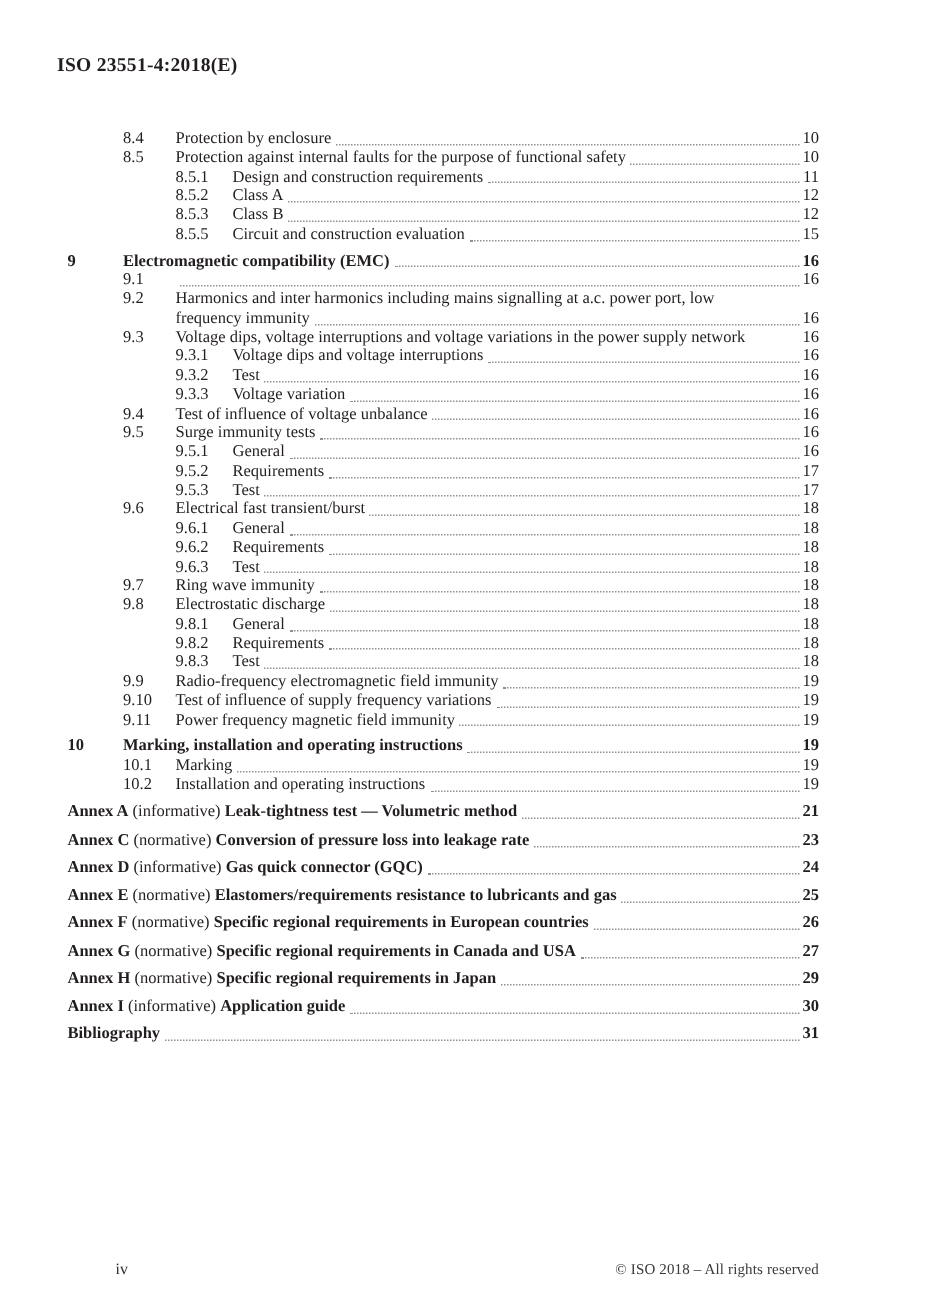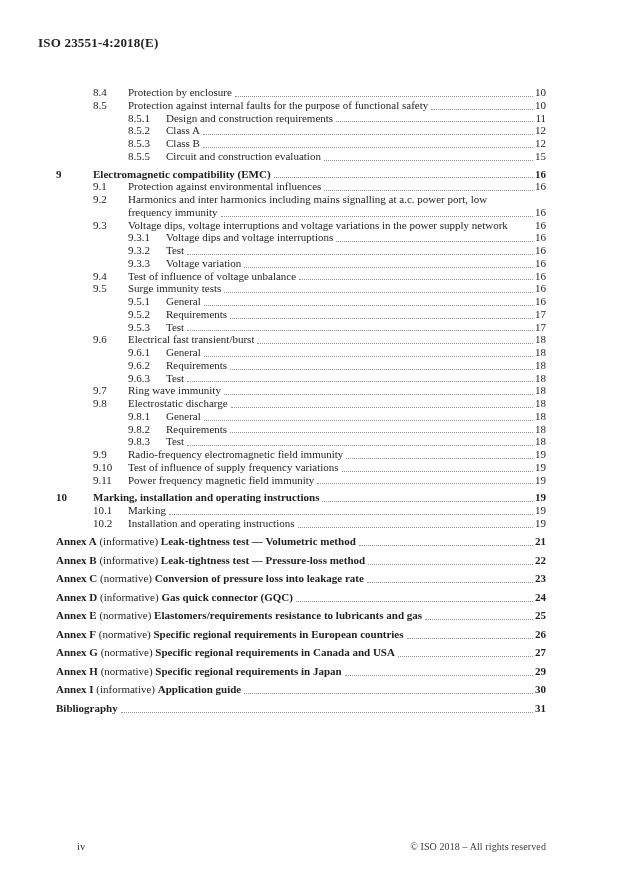--- a/index.html
+++ b/index.html
@@ -5,21 +5,21 @@
   * { margin:0; padding:0; box-sizing:border-box; }
   html,body { background:#ffffff; }
   .page {
     position:relative; width:620px; height:876px; background:#ffffff;
     font-family:"Liberation Serif", serif; color:#221e1f; overflow:hidden;
   }
   .header {
     position:absolute; top:35px; left:38px;
     font-size:13px; font-weight:bold; letter-spacing:0.2px;
   }
-  .toc { position:absolute; top:86px; left:56px; right:74px; }
+  .toc { position:absolute; top:86px; left:45px; right:74px; }
   .row { display:flex; align-items:baseline; font-size:11px; line-height:12.75px; }
   .row.section { font-weight:bold; margin-top:5px; }
   .row.section .pg { font-weight:bold; }
   .row.sub    { padding-left:37px; }
   .row.subsub { padding-left:72px; }
   .num { flex:0 0 auto; }
   .section .num { width:37px; }
   .sub .num     { width:35px; }
   .subsub .num  { width:38px; }
   .title { flex:0 1 auto; }
@@ -87,21 +87,20 @@
         <span class="pg">15</span>
       </div>
       <div class="row section">
         <span class="num">9</span>
         <span class="title">Electromagnetic compatibility (EMC)</span>
         <span class="leader"></span>
         <span class="pg">16</span>
       </div>
       <div class="row sub">
         <span class="num">9.1</span>
-        <span class="title">Protection against environmental influences</span>
         <span class="leader"></span>
         <span class="pg">16</span>
       </div>
       <div class="row sub">
         <span class="num">9.2</span>
         <div class="twolines">
           <div class="l1"><span>Harmonics and inter harmonics including mains signalling at a.c. power port, low</span></div>
           <div class="l2">
             <span>frequency immunity</span>
             <span class="leader"></span>
@@ -252,25 +251,20 @@
         <span class="title">Installation and operating instructions</span>
         <span class="leader"></span>
         <span class="pg">19</span>
       </div>
       <div class="row annex">
         <span class="atitle"><b>Annex A</b> (informative) <b>Leak-tightness test — Volumetric method</b></span>
         <span class="leader"></span>
         <span class="pg">21</span>
       </div>
       <div class="row annex">
-        <span class="atitle"><b>Annex B</b> (informative) <b>Leak-tightness test — Pressure-loss method</b></span>
-        <span class="leader"></span>
-        <span class="pg">22</span>
-      </div>
-      <div class="row annex">
         <span class="atitle"><b>Annex C</b> (normative) <b>Conversion of pressure loss into leakage rate</b></span>
         <span class="leader"></span>
         <span class="pg">23</span>
       </div>
       <div class="row annex">
         <span class="atitle"><b>Annex D</b> (informative) <b>Gas quick connector (GQC)</b></span>
         <span class="leader"></span>
         <span class="pg">24</span>
       </div>
       <div class="row annex">

